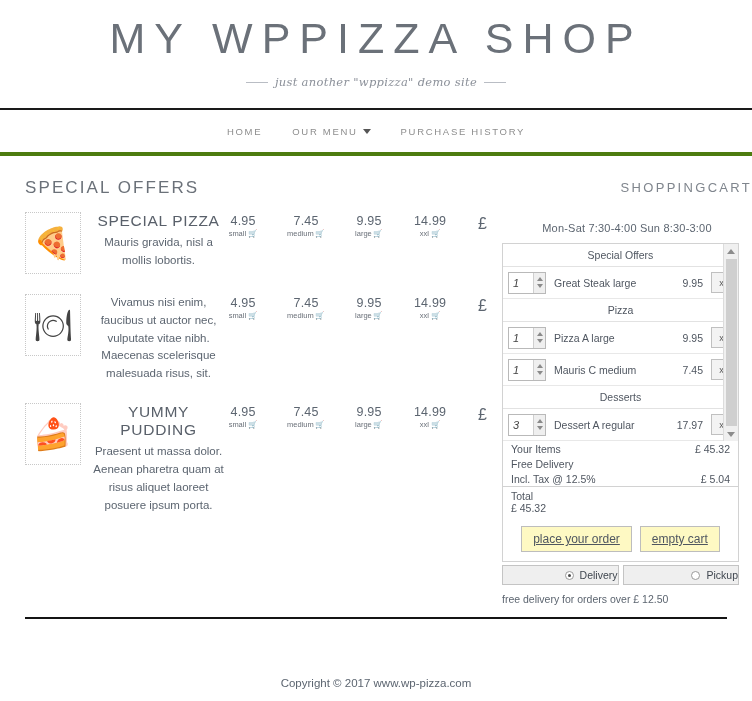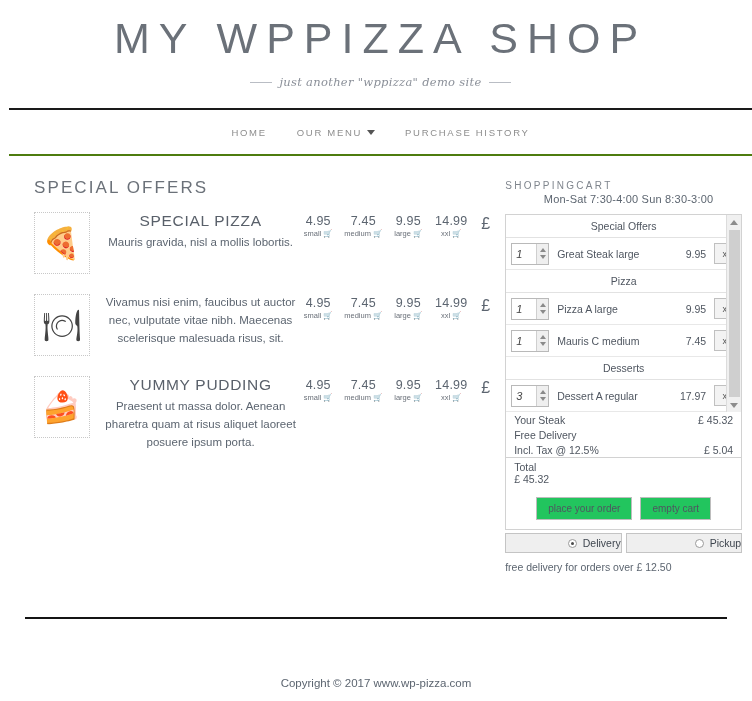--- a/index.html
+++ b/index.html
@@ -5,21 +5,21 @@
   * { box-sizing: border-box; }
   html, body {
     margin: 0; padding: 0;
     width: 752px; height: 701px;
     background: #ffffff;
     font-family: "Liberation Sans", sans-serif;
     color: #444;
     overflow: hidden;
   }
 
-  .page { position: relative; width: 752px; height: 701px; padding-left: 9px; }
+  .page { position: relative; width: 752px; height: 701px; }
 
   
   .site-header { padding-top: 8px; text-align: center; }
   .site-title {
     font-size: 43px;
     letter-spacing: 9px;
     font-weight: 400;
     color: #6b7179;
     margin: 0;
     padding: 6px 0 4px 0;
@@ -35,21 +35,21 @@
     display: flex;
     align-items: center;
     justify-content: center;
     gap: 7px;
   }
   .desc-rule { display: inline-block; width: 22px; height: 0; border-top: 1px solid #b9bdc4; }
 
   .nav-wrap {
     margin-top: 19px;
     border-top: 2px solid #1a1a1a;
-    border-bottom: 2px solid #4d7c0f;
+    border-bottom: 4px solid #4d7c0f;
     height: 48px;
     display: flex;
     align-items: center;
     justify-content: center;
   }
   .nav { display: flex; align-items: center; gap: 30px; }
   .nav-item {
     font-size: 9.5px;
     letter-spacing: 1.7px;
     color: #8d8d8d;
@@ -75,26 +75,27 @@
 
   .section-title {
     font-size: 17px;
     letter-spacing: 2.1px;
     color: #6b7179;
     font-weight: 400;
     margin: 0 0 14px 0;
     text-transform: uppercase;
   }
   .sidebar-title {
-    font-size: 10px;
+    font-size: 13px;
     letter-spacing: 2.3px;
     color: #7f858d;
     font-weight: 400;
-    margin: 2px 0 2px 0;
+    margin: 2px 0 27px 0;
     text-transform: uppercase;
+    text-align: right;
   }
 
   
   .item { display: flex; margin-bottom: 20px; align-items: flex-start; }
   .item-thumb {
     width: 56px; height: 62px;
     border: 1px dotted #c8c8c8;
     display: flex; align-items: center; justify-content: center;
     flex: 0 0 auto;
     margin-right: 10px;
@@ -114,21 +115,21 @@
     font-size: 11.5px;
     line-height: 1.55;
     color: #5c6570;
     margin: 0;
     max-width: 250px;
   }
   .item-prices {
     flex: 0 0 auto;
     display: flex;
     align-items: flex-start;
-    gap: 9px;
+    gap: 27px;
     padding-top: 2px;
   }
   .price-cell { text-align: center; min-width: 34px; }
   .price-amt { font-size: 12.5px; color: #5c6570; letter-spacing: 0.2px; display: block; }
   .price-size {
     font-size: 7.5px; color: #6a7079; display: block; margin-top: 1px;
     white-space: nowrap;
   }
   .cart-glyph { font-size: 7.5px; margin-left: 2px; }
   .currency { font-size: 16px; color: #5c6570; margin-left: 4px; padding-top: 1px; }
@@ -248,25 +249,26 @@
     padding-top: 3px;
     padding-bottom: 4px;
     flex-direction: column;
   }
   .cart-actions {
     display: flex; justify-content: center; gap: 8px;
     padding: 8px 0 9px 0;
   }
   .cart-btn {
     border: 1px solid #bdbdbd;
-    background: #22c55e;
+    background: #fef9c3;
     color: #4f5660;
-    font-size: 10px;
+    font-size: 12px;
     padding: 5px 11px;
     cursor: pointer;
+    text-decoration: underline;
   }
   .mode-bar { display: flex; gap: 4px; margin-top: 3px; width: 237px; }
   .mode-opt {
     flex: 1 1 0;
     border: 1px solid #c4c4c4;
     background: #efefef;
     display: flex; align-items: center; justify-content: flex-end; gap: 6px;
     height: 20px;
     font-size: 10.5px;
     color: #3f464f;
@@ -481,21 +483,21 @@
               </div>
             <div class="sb-thumb"></div>
             <div class="sb-arrow">
                 <span class="sb-dn"></span>
               </div>
           </div>
         </div>
 
         <div class="totals" id="cart-totals">
             <div class="total-row">
-              <span>Your Steak</span>
+              <span>Your Items</span>
               <span>£ 45.32</span>
             </div>
             <div class="total-row">
               <span>Free Delivery</span>
               <span></span>
             </div>
             <div class="total-row">
               <span>Incl. Tax @ 12.5%</span>
               <span>£ 5.04</span>
             </div>

